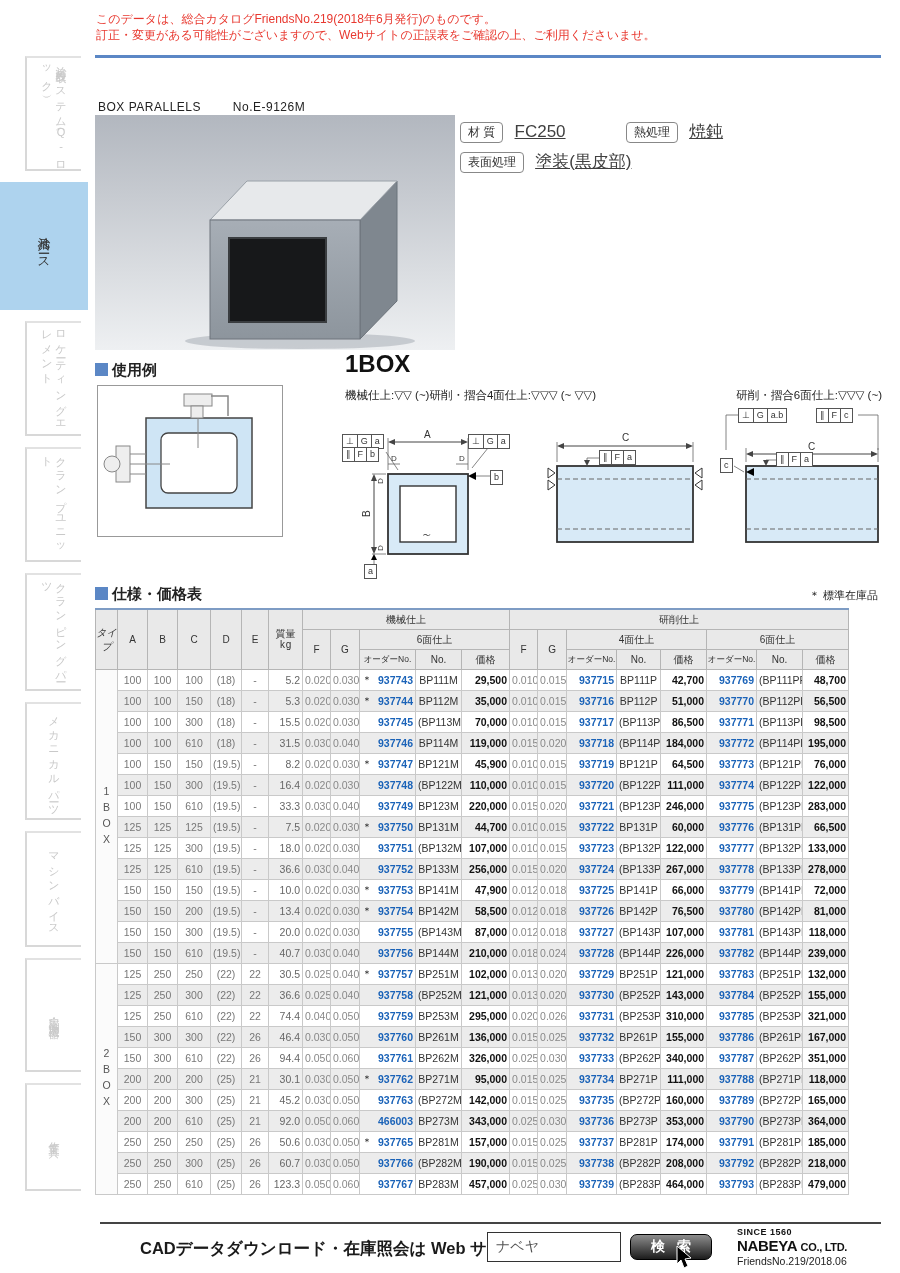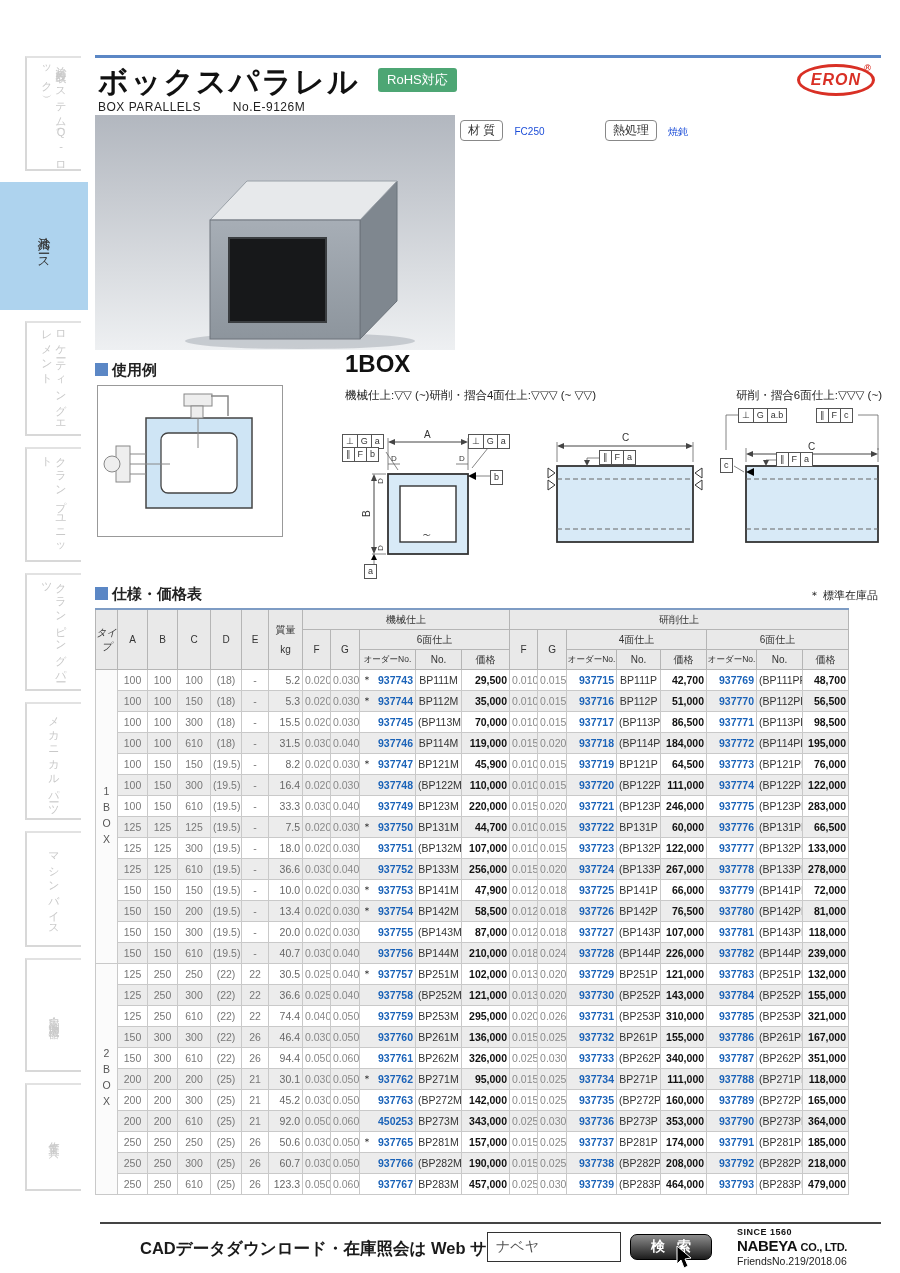--- a/index.html
+++ b/index.html
@@ -26,21 +26,21 @@
   #eron-reg{position:absolute;right:0px;top:-4px;font-size:9px;color:#d93025;font-style:normal;}
   #subtitle{position:absolute;left:98px;top:100px;font-size:12px;color:#222;letter-spacing:.5px;}
   #subtitle .cat{margin-left:28px;}
   
   #photo{position:absolute;left:95px;top:115px;width:360px;height:235px;}
   
   #specs{position:absolute;left:460px;top:120px;width:430px;font-size:15px;}
   .spec-line{margin-bottom:7px;}
   .tagbox{display:inline-block;border:1px solid #888;border-radius:4px;font-size:12px;color:#333;
           padding:1px 7px;margin-right:7px;vertical-align:1px;}
-  .spec-val{font-size:10px;color:#1d4ed8;}
+  .spec-val{font-size:17px;color:#404040;text-decoration:underline;}
   .spec-gap{display:inline-block;width:52px;}
   #spec-note{margin-top:12px;font-size:14.5px;color:#222;}
   .blue-dot{display:inline-block;width:12px;height:12px;border-radius:50%;background:#3f7ec0;
             margin-right:3px;vertical-align:-1px;}
   
   .sec-head{position:absolute;font-size:15px;font-weight:bold;color:#222;}
   .sq{display:inline-block;width:13px;height:13px;background:#5b87c5;margin-right:4px;vertical-align:-1px;}
   
   #usage-box{position:absolute;left:97px;top:385px;width:184px;height:150px;border:1px solid #999;background:#fff;}
   
@@ -58,21 +58,21 @@
   .dimtx{font-size:10px;fill:#333;}
   .dimtx-s{font-size:8px;fill:#333;}
   
   #tbl-head{left:95px;top:585px;}
   #stock-note{position:absolute;right:22px;top:588px;font-size:11px;color:#222;}
   #spec-table{position:absolute;left:95px;top:608px;width:748px;border-collapse:collapse;table-layout:fixed;
               border-top:2px solid #7e9cc4;}
   #spec-table th{border:1px solid #b5b5b5;background:#e9e9e9;font-weight:normal;font-size:10px;color:#333;
                  padding:0;height:19px;}
   #spec-table th.h-ord{font-size:8.5px;}
-  #spec-table th.h-mass{white-space:pre-line;line-height:20px;}
+  #spec-table th.h-mass{white-space:pre-line;line-height:11px;font-family:Liberation Mono, monospace;}
   #spec-table th.h-type{font-style:italic;}
   #spec-table td{border:1px solid #c9c9c9;height:20px;padding:0 2px;font-size:10.5px;overflow:hidden;
                  white-space:nowrap;}
   tr.alt td{background:#ececec;}
   tr.gstart td{border-top:1.5px solid #999;}
   td.type-cell{writing-mode:vertical-rl;text-orientation:upright;letter-spacing:4px;color:#555;
                font-size:11px;text-align:center;vertical-align:middle;background:#fbfbfb !important;}
   td.dim{color:#777;font-size:10px;text-align:center;border-left-style:dotted;border-right-style:dotted;}
   td.kg{color:#666;font-size:10px;text-align:right;padding-right:5px;}
   td.fg{color:#888;font-size:9.5px;text-align:center;border-left-style:dotted;border-right-style:dotted;}
@@ -125,31 +125,27 @@
         <span>マシンバイス</span>
       </div>
       <div class="sb-item" style="height: 114px;">
         <span>定盤・測定機器</span>
       </div>
       <div class="sb-item" style="height: 108px;">
         <span>作業工具</span>
       </div>
     </nav>
 
+  <div id="notice">
+    <div>このデータは、総合カタログFriendsNo.219(2018年6月発行)のものです。</div>
+    <div>訂正・変更がある可能性がございますので、Webサイトの正誤表をご確認の上、ご利用くださいませ。</div>
+  </div>
 
   <div id="head-rule"></div>
 
-  <div id="title-row">
-    <span id="page-title">ボックスパラレル</span>
-    <span id="rohs">RoHS対応</span>
-    <span id="eron">
-      <span>ERON</span>
-      <span id="eron-reg">®</span>
-    </span>
-  </div>
   <div id="subtitle">
     <span>BOX  PARALLELS</span>
     <span class="cat">No.E-9126M</span>
   </div>
 
   <svg id="photo" viewBox="0 0 360 235">
     <defs>
       <linearGradient id="bgG" x1="0" y1="0" x2="0" y2="1">
         <stop offset="0" stop-color="#b2b7bf"></stop>
           <stop offset="1" stop-color="#eef0f2"></stop>
@@ -167,20 +163,24 @@
     <rect x="134" y="123" width="97" height="84" fill="#17181a" stroke="#3a3d40" stroke-width="2"></rect>
   </svg>
 
   <div id="specs">
     <div class="spec-line">
       <span class="tagbox">材 質</span>
       <span class="spec-val">FC250</span>
       <span class="spec-gap"></span>
       <span class="tagbox">熱処理</span>
       <span class="spec-val">焼鈍</span>
+    </div>
+    <div class="spec-line">
+      <span class="tagbox">表面処理</span>
+      <span class="spec-val">塗装(黒皮部)</span>
     </div>
   </div>
 
   <div class="sec-head" style="left:95px;top:361px;">
     <span class="sq"></span><span>使用例</span>
   </div>
   <div id="usage-box">
     <svg width="184" height="150" viewBox="0 0 184 150">
       <rect x="48" y="32" width="106" height="90" fill="#cfe5f5" stroke="#444" stroke-width="1.5"></rect>
       <rect x="63" y="47" width="76" height="60" rx="7" fill="#fff" stroke="#444" stroke-width="1.3"></rect>
@@ -819,21 +819,21 @@
         </tr>
         <tr class="alt">
           <td class="dim">200</td>
           <td class="dim">200</td>
           <td class="dim">610</td>
           <td class="dim">(25)</td>
           <td class="dim">21</td>
           <td class="kg">92.0</td>
           <td class="fg">0.050</td>
           <td class="fg">0.060</td>
-          <td class="order"><span>450253</span></td>
+          <td class="order"><span>466003</span></td>
           <td class="no">BP273M</td>
           <td class="price">343,000</td>
           <td class="fg">0.025</td>
           <td class="fg">0.030</td>
           <td class="order"><span>937736</span></td>
           <td class="no">BP273P</td>
           <td class="price">353,000</td>
           <td class="order"><span>937790</span></td>
           <td class="no">(BP273PP)</td>
           <td class="price">364,000</td>

